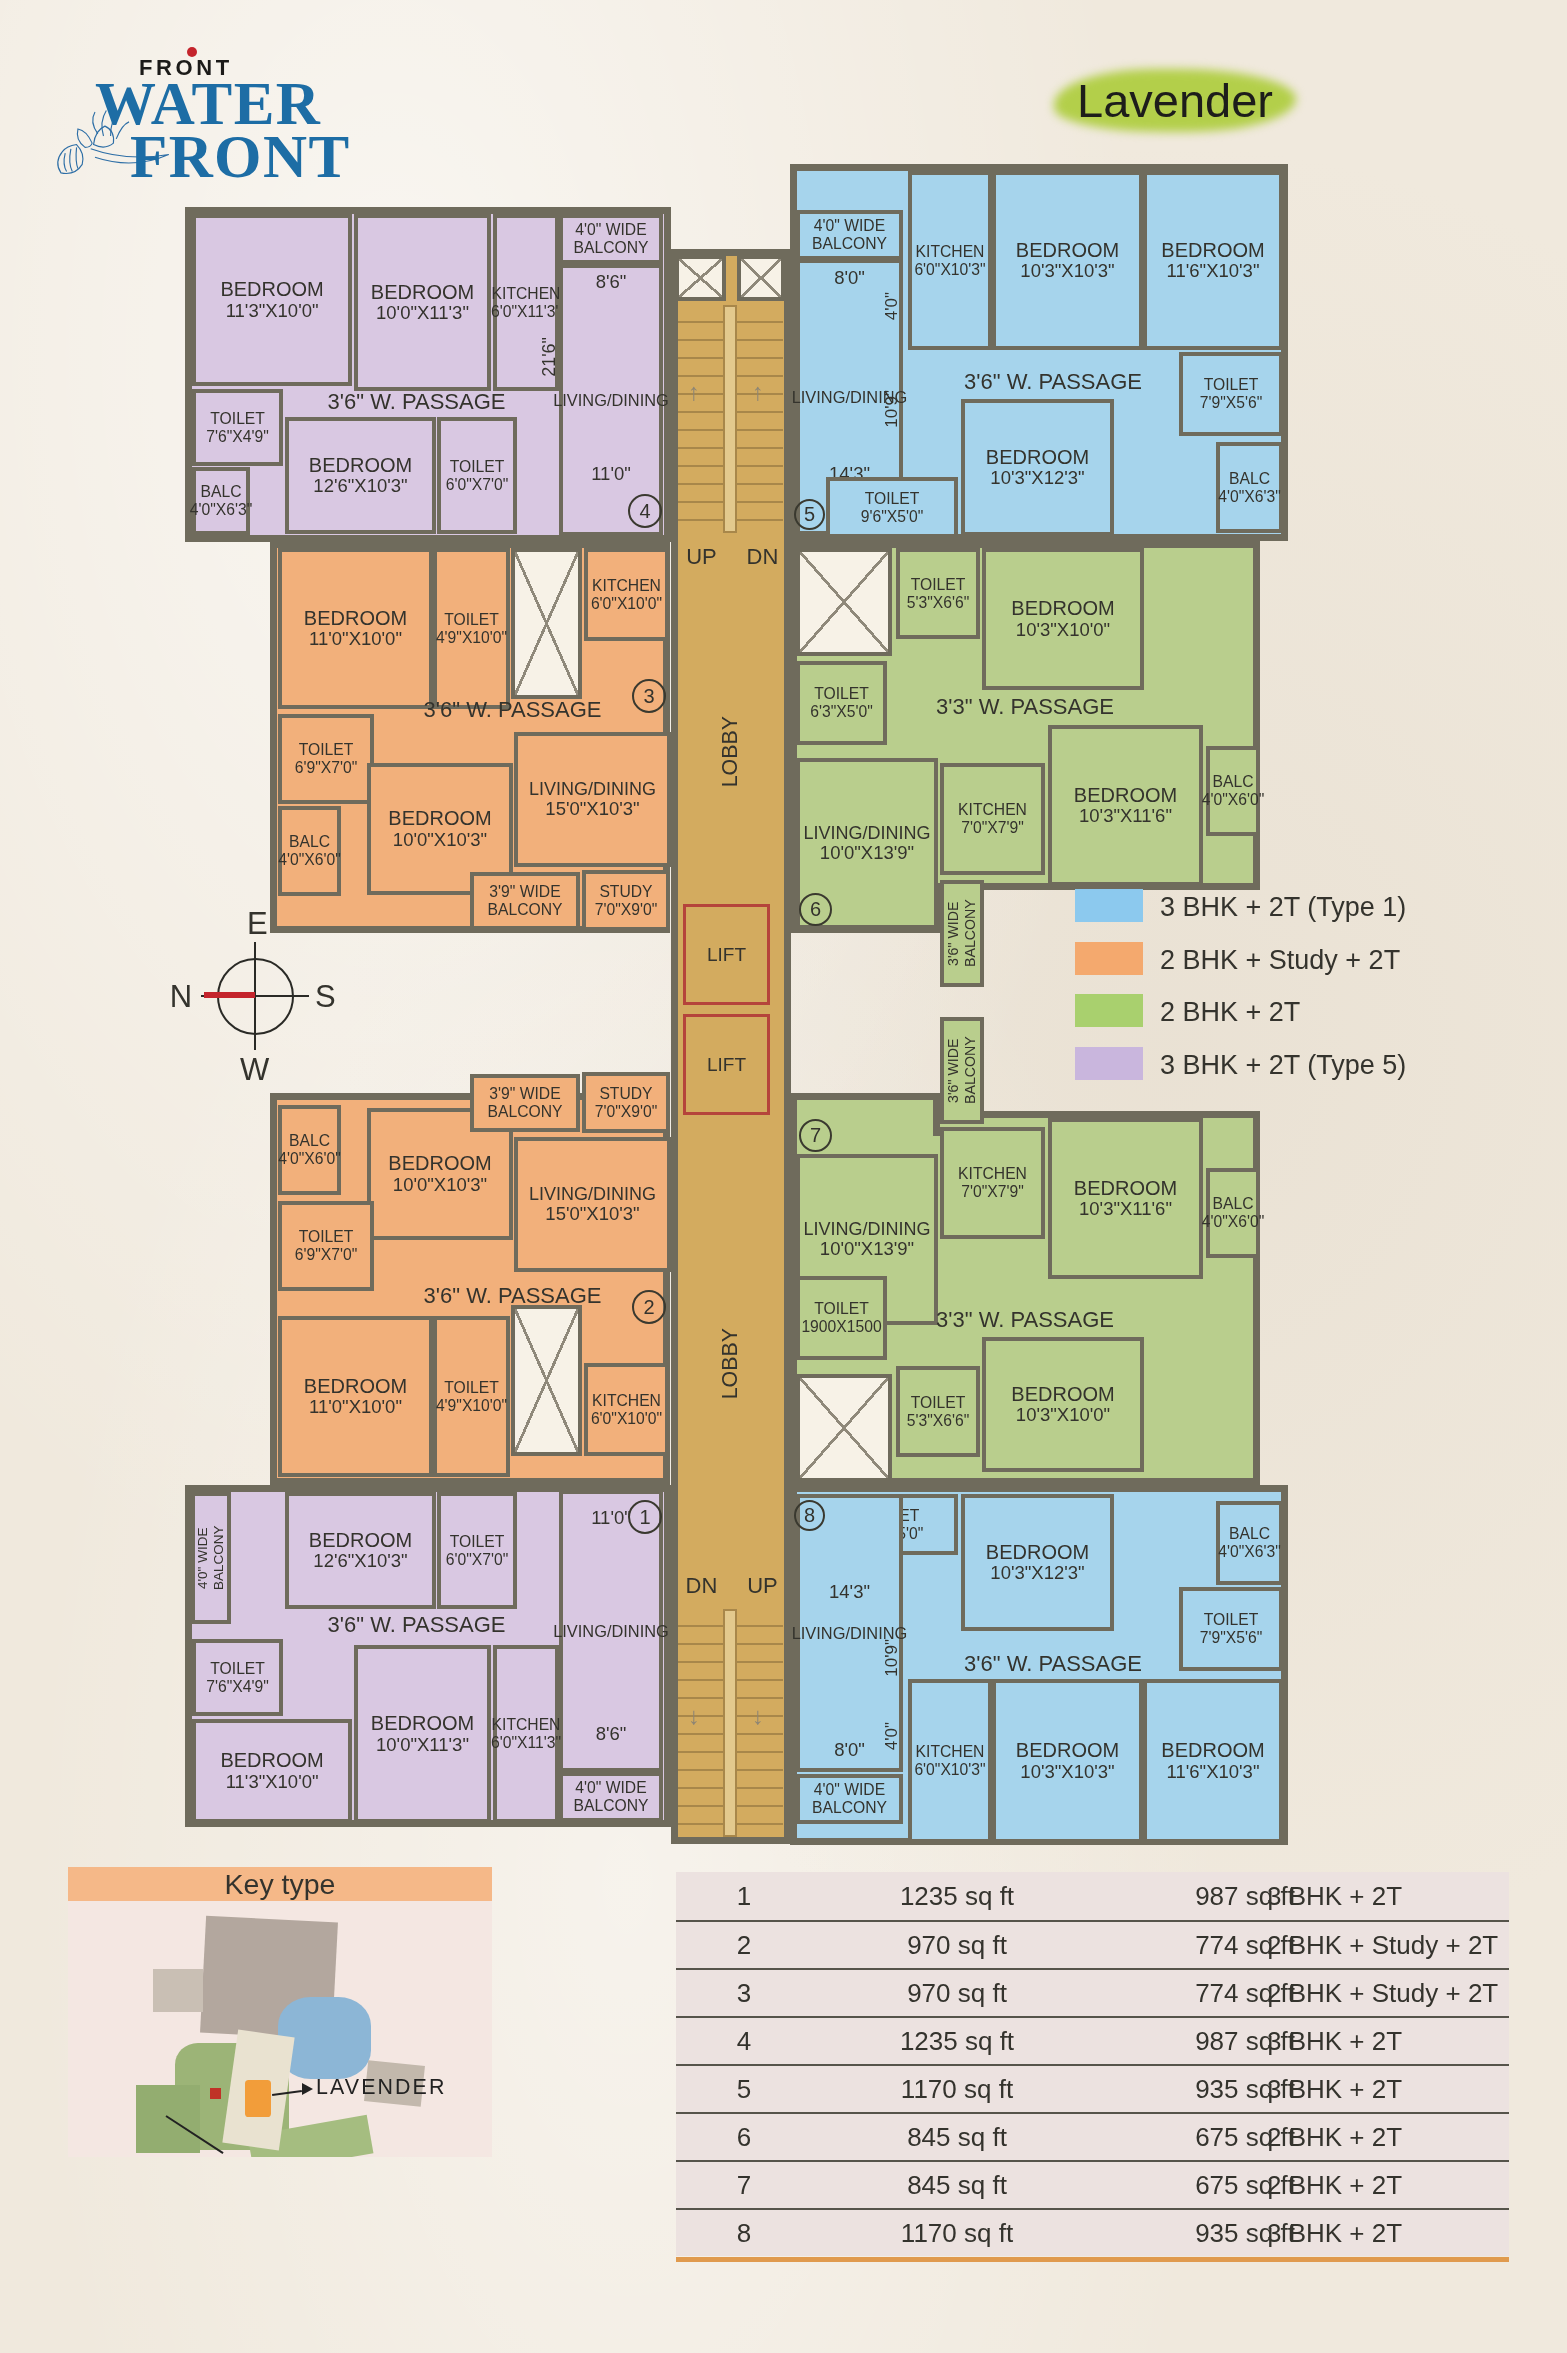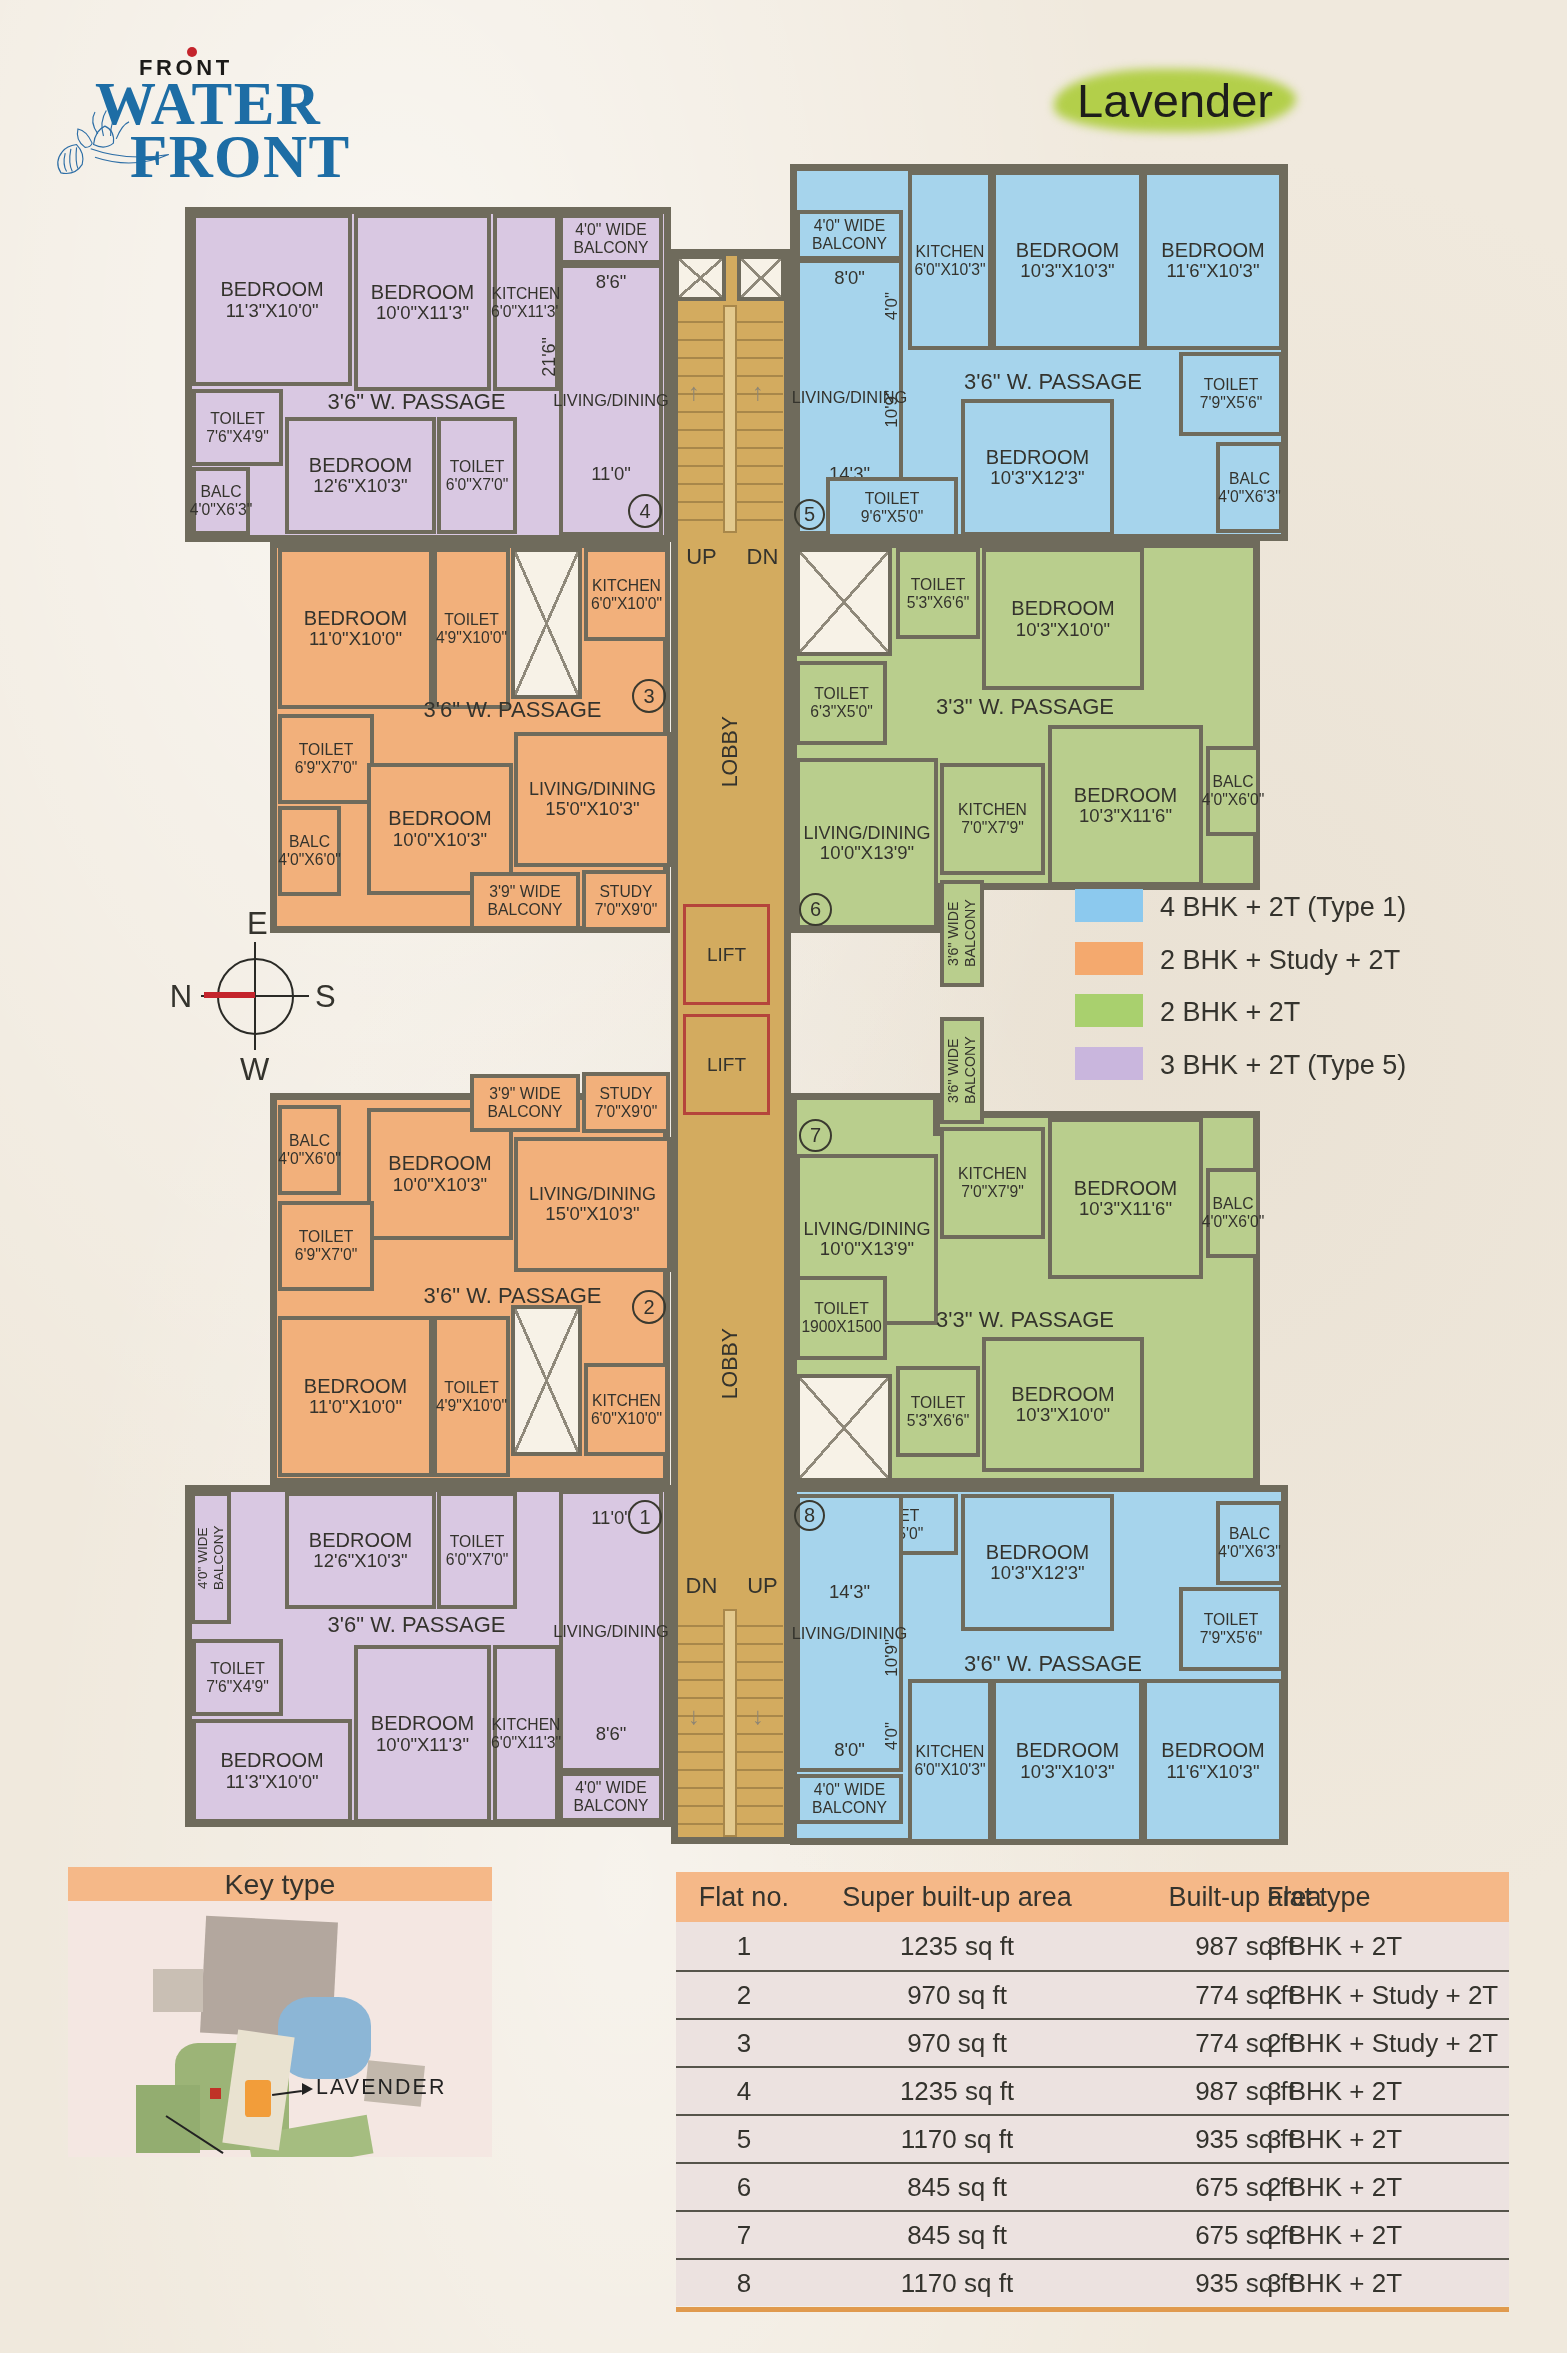--- a/index.html
+++ b/index.html
@@ -447,21 +447,21 @@
     <div class="abs" style="left:17px;top:73px;width:108px;height:2.1px;background:#2a2a26"></div>
     <div class="abs" style="left:20px;top:70px;width:51px;height:6.4px;background:#c4242c"></div>
     <span class="compass-letter" style="left:63px;top:-15.7px">E</span>
     <span class="compass-letter" style="left:-14.2px;top:57px">N</span>
     <span class="compass-letter" style="left:131px;top:57px">S</span>
     <span class="compass-letter" style="left:56px;top:130px">W</span>
   </div>
 
   <div class="abs" style="left:1075px;top:889px;width:470px;height:214px">
     <div class="legend-sw" style="left: 0px; top: 0px; background: rgb(140, 201, 238);"></div>
-    <div class="legend-lb" style="left:85px;top:2.8px">4 BHK + 2T (Type 1)</div>
+    <div class="legend-lb" style="left:85px;top:2.8px">3 BHK + 2T (Type 1)</div>
     <div class="legend-sw" style="left: 0px; top: 53px; background: rgb(244, 169, 110);"></div>
     <div class="legend-lb" style="left:85px;top:56px">2 BHK + Study + 2T</div>
     <div class="legend-sw" style="left: 0px; top: 105px; background: rgb(169, 208, 110);"></div>
     <div class="legend-lb" style="left:85px;top:108px">2 BHK + 2T</div>
     <div class="legend-sw" style="left: 0px; top: 158px; background: rgb(201, 182, 221);"></div>
     <div class="legend-lb" style="left:85px;top:161px">3 BHK + 2T (Type 5)</div>
   </div>
 
   <div class="kp-head">Key type</div>
   <div class="kp-panel">
@@ -475,26 +475,20 @@
     <div class="abs" style="left:162px;top:132px;width:57px;height:114px;background:#e9e2d0;transform:rotate(8deg)"></div>
     <div class="abs" style="left:142px;top:187px;width:11.4px;height:11.4px;background:#c03227"></div>
     <div class="abs" style="left:98px;top:214px;width:68px;height:2.1px;background:#222;transform:rotate(33deg);transform-origin:left center"></div>
     <div class="abs" style="left:177px;top:179px;width:26px;height:37px;background:#f29d3a;border-radius:3.6px"></div>
     <div class="abs" style="left:204px;top:191px;width:30px;height:2.1px;background:#222;transform:rotate(-8deg)"></div>
     <div class="abs" style="left:234px;top:182px;width:0;height:0;border-left:11.4px solid #222;border-top:6.4px solid transparent;border-bottom:6.4px solid transparent"></div>
     <div class="abs" style="left:248px;top:174px;font-size:21.4px;letter-spacing:2.1px;color:#222">LAVENDER</div>
   </div>
 
   <div class="tbl">
-    <div class="tbl-head">
-      <span class="tc1">Flat no.</span>
-      <span class="tc2">Super built-up area</span>
-      <span class="tc3">Built-up area</span>
-      <span class="tc4">Flat type</span>
-    </div>
     <div class="trow first">
       <span class="tc1">1</span>
       <span class="tc2">1235 sq ft</span>
       <span class="tc3">987 sq ft</span>
       <span class="tc4">3 BHK + 2T</span>
     </div>
     <div class="trow">
       <span class="tc1">2</span>
       <span class="tc2">970 sq ft</span>
       <span class="tc3">774 sq ft</span>

